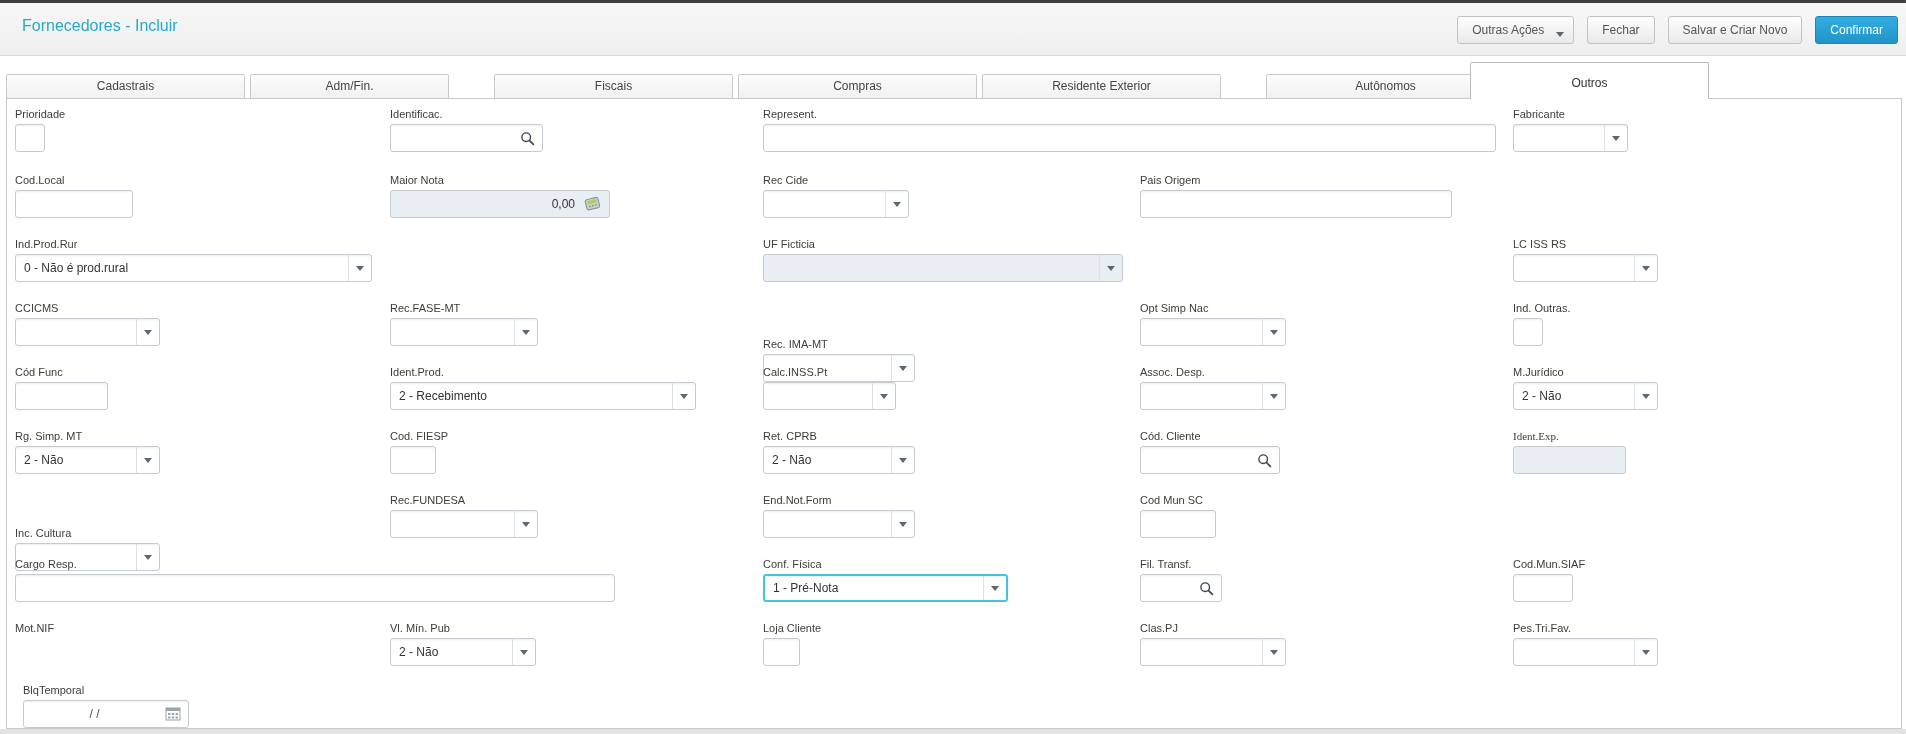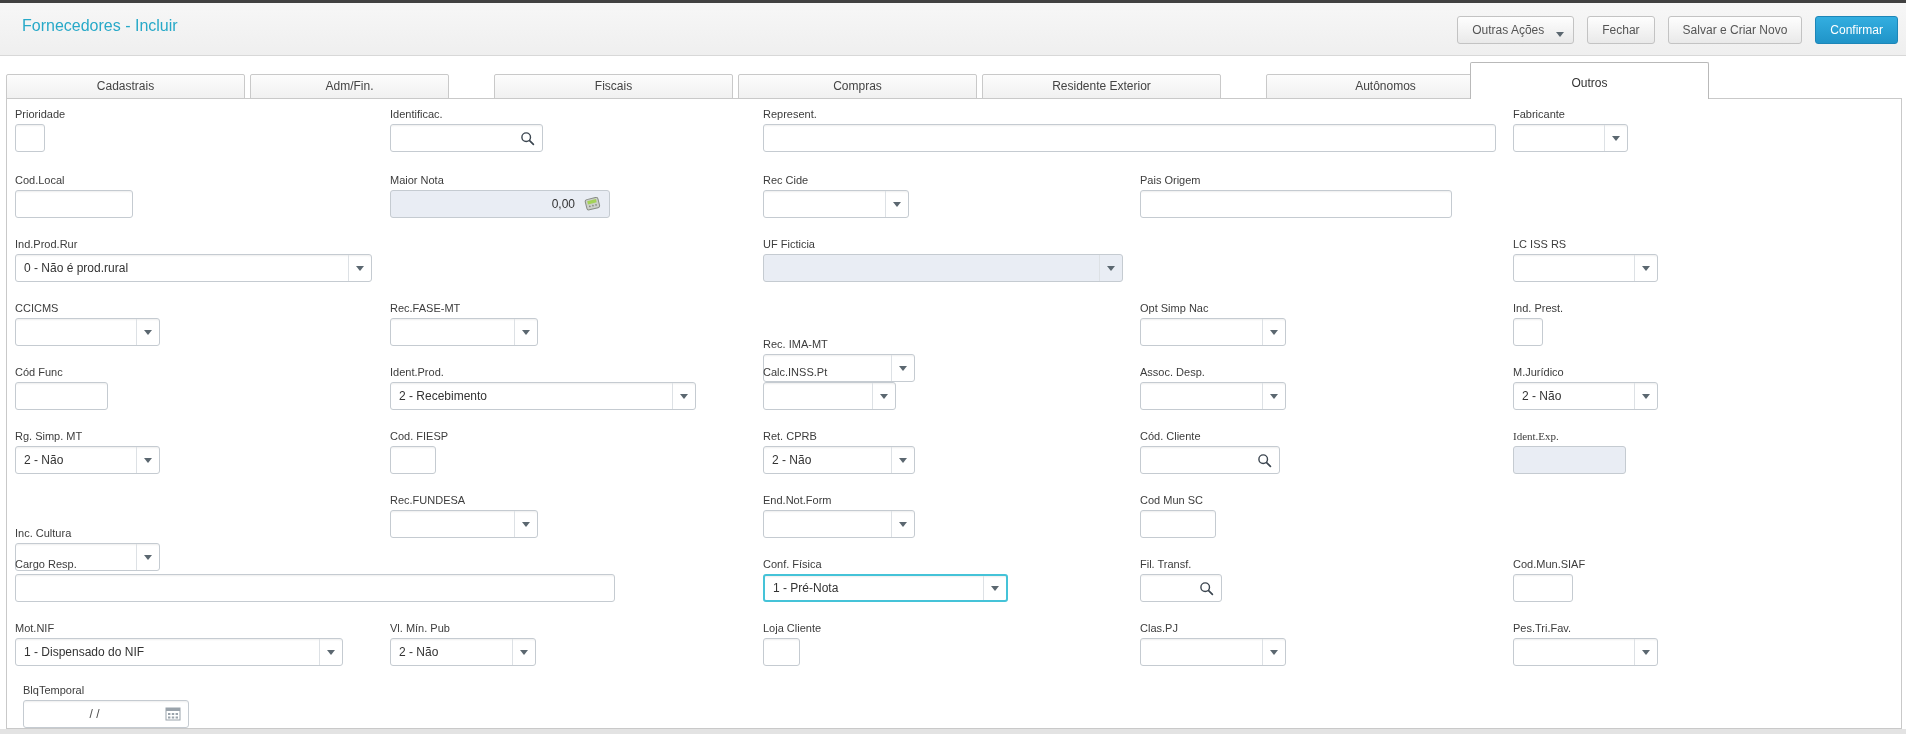--- a/index.html
+++ b/index.html
@@ -218,21 +218,21 @@
       <div class="field" style="left: 1140px; top: 302px;">
         <div class="flabel">Opt Simp Nac</div>
         <div class="fbox select" style="width: 146px; margin-top: 3px;">
           <span class="fvalue"></span>
           <span class="arrow-box">
             <span class="caret"></span>
           </span>
         </div>
       </div>
       <div class="field" style="left: 1513px; top: 302px;">
-        <div class="flabel">Ind. Prest.</div>
+        <div class="flabel">Ind. Outras.</div>
         <div class="fbox text" style="width: 30px; margin-top: 3px;">
           <span class="fvalue"></span>
         </div>
       </div>
       <div class="field" style="left: 15px; top: 366px;">
         <div class="flabel">Cód Func</div>
         <div class="fbox text" style="width: 93px; margin-top: 3px;">
           <span class="fvalue"></span>
         </div>
       </div>
@@ -375,26 +375,20 @@
         </div>
       </div>
       <div class="field" style="left: 1513px; top: 558px;">
         <div class="flabel">Cod.Mun.SIAF</div>
         <div class="fbox text" style="width: 60px; margin-top: 3px;">
           <span class="fvalue"></span>
         </div>
       </div>
       <div class="field" style="left: 15px; top: 622px;">
         <div class="flabel">Mot.NIF</div>
-        <div class="fbox select" style="width: 328px; margin-top: 3px;">
-          <span class="fvalue">1 - Dispensado do NIF</span>
-          <span class="arrow-box">
-            <span class="caret"></span>
-          </span>
-        </div>
       </div>
       <div class="field" style="left: 390px; top: 622px;">
         <div class="flabel">Vl. Mín. Pub</div>
         <div class="fbox select" style="width: 146px; margin-top: 3px;">
           <span class="fvalue">2 - Não</span>
           <span class="arrow-box">
             <span class="caret"></span>
           </span>
         </div>
       </div>

